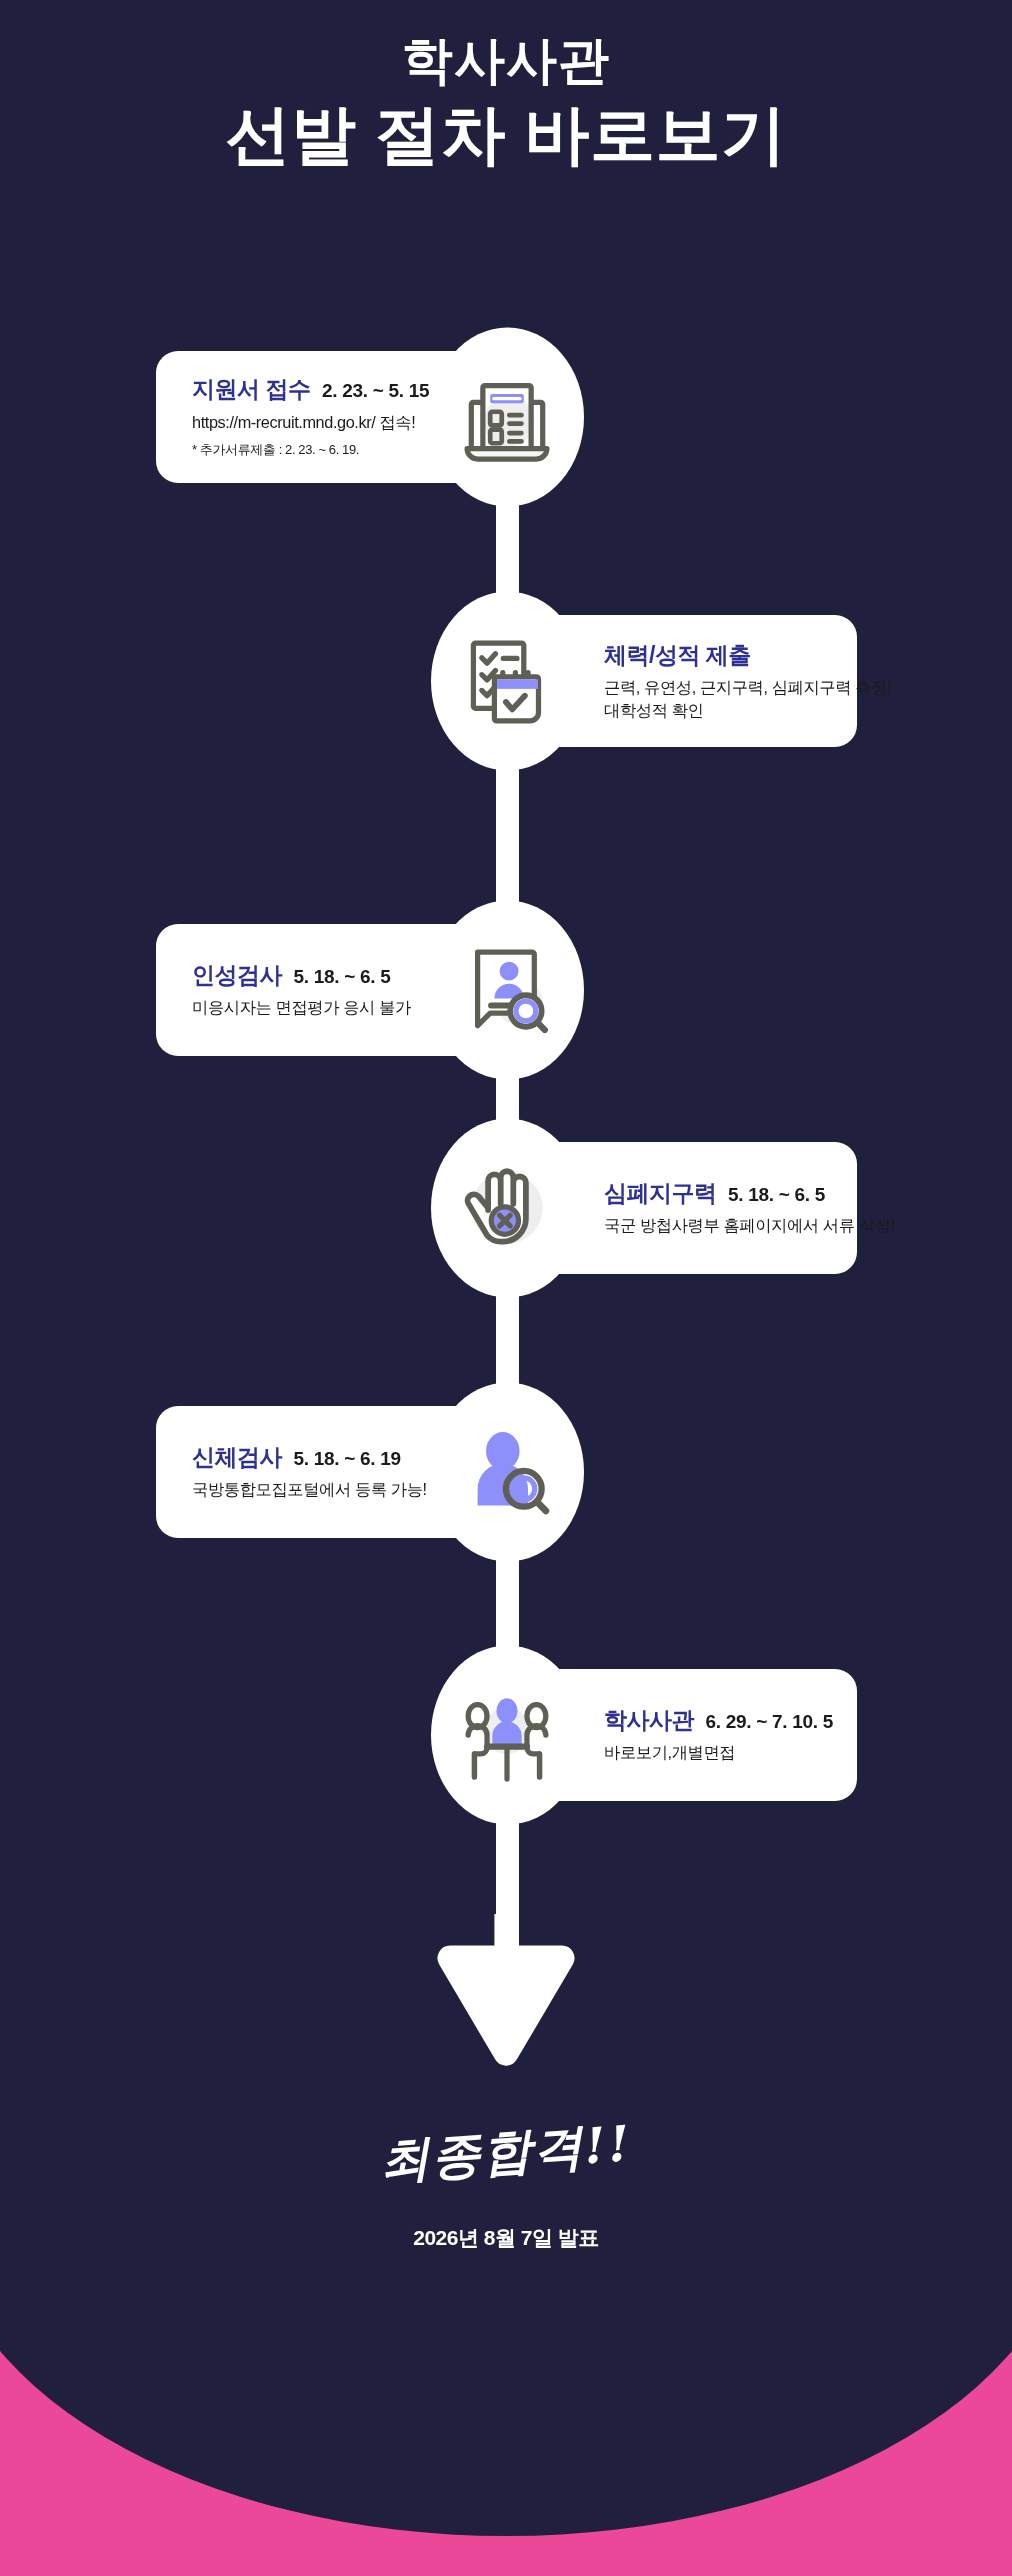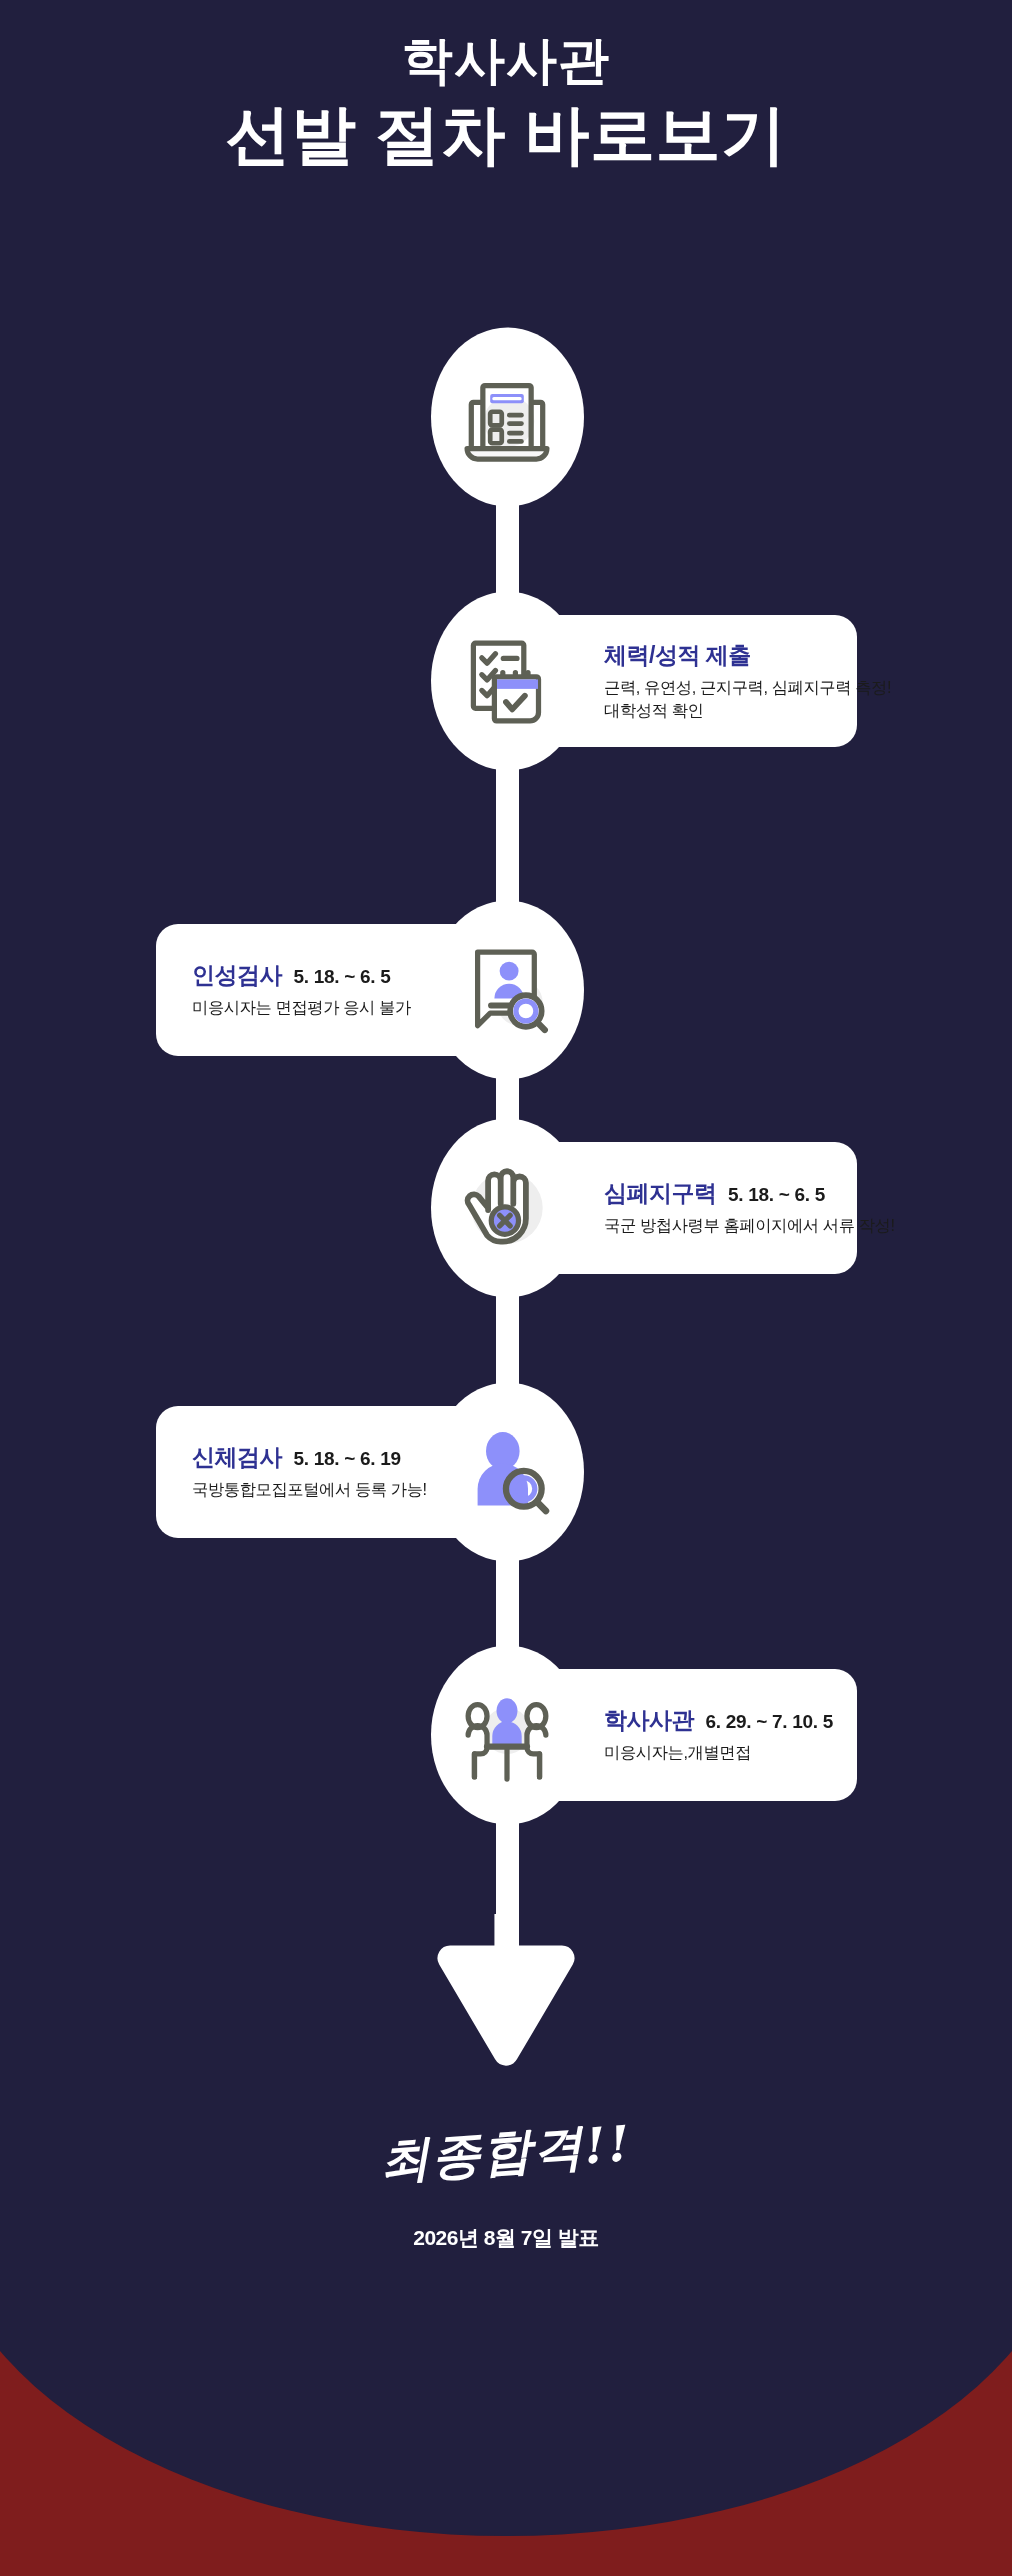--- a/index.html
+++ b/index.html
@@ -5,21 +5,21 @@
 <style>
   * { box-sizing: border-box; margin: 0; padding: 0; }
   html, body {
     background: #e5e5e5;
     font-family: "Liberation Sans", "DejaVu Sans", sans-serif;
   }
   #poster {
     position: relative;
     width: 1012px;
     height: 2576px;
-    background: #7f1d1d;
+    background: #ec4899;
     overflow: hidden;
   }
   
   .bg-navy {
     position: absolute;
     left: -6%;
     top: 0;
     width: 112%;
     height: 2536px;
     background: #211f3e;
@@ -208,20 +208,28 @@
   </div>
 
   <div class="spine" style="top:369px;height:274px;"></div>
   <div class="spine" style="top:633px;height:274px;"></div>
   <div class="spine" style="top:896px;height:274px;"></div>
   <div class="spine" style="top:1160px;height:274px;"></div>
   <div class="spine" style="top:1424px;height:274px;"></div>
   <div class="spine" style="top:1687px;height:274px;"></div>
 
   <div class="step left" style="top:327px;">
+    <div class="card">
+      <div class="step-headline">
+        <span class="step-title">지원서 접수</span>
+        <span class="step-date">2. 23. ~ 5. 15</span>
+      </div>
+      <div class="step-line">https://m-recruit.mnd.go.kr/ 접속!</div>
+      <div class="step-note">* 추가서류제출 : 2. 23. ~ 6. 19.</div>
+    </div>
     <div class="bubble"></div>
     <div class="icon-wrap">
       <svg viewBox="0 0 100 100" aria-hidden="true">
         <circle cx="52" cy="54" r="24" fill="#eeeeee"></circle>
         <path d="M27 36 H18 a2 2 0 0 0-2 2 V80 h11" fill="none" stroke="#5e6055" stroke-width="5" stroke-linejoin="round"></path>
         <path d="M73 36 h9 a2 2 0 0 1 2 2 V80 H73" fill="none" stroke="#5e6055" stroke-width="5" stroke-linejoin="round"></path>
         <rect x="27" y="20" width="46" height="60" rx="2" fill="none" stroke="#5e6055" stroke-width="5"></rect>
         <rect x="34" y="28" width="32" height="9" rx="2" fill="#8d90fa"></rect>
         <rect x="36" y="31" width="28" height="3" rx="1.5" fill="#ffffff"></rect>
         <rect x="34" y="45" width="11" height="13" rx="2" fill="none" stroke="#5e6055" stroke-width="4.5"></rect>
@@ -325,21 +333,21 @@
       </svg>
     </div>
   </div>
 
   <div class="step right" style="top:1645px;">
     <div class="card">
       <div class="step-headline">
         <span class="step-title">학사사관</span>
         <span class="step-date">6. 29. ~ 7. 10. 5</span>
       </div>
-      <div class="step-line">미응시자는,개별면접</div>
+      <div class="step-line">바로보기,개별면접</div>
     </div>
     <div class="bubble"></div>
     <div class="icon-wrap">
       <svg viewBox="0 0 100 100" aria-hidden="true">
         <circle cx="50" cy="46" r="22" fill="#eeeeee"></circle>
         <ellipse cx="22" cy="32" rx="9" ry="11" fill="none" stroke="#5e6055" stroke-width="5"></ellipse>
         <path d="M13 50 a9 9 0 0 1 18 0 v12 a6 6 0 0 1-6 6 h-6 v22" fill="none" stroke="#5e6055" stroke-width="5" stroke-linecap="round" stroke-linejoin="round"></path>
         <path d="M19 68 v22" fill="none" stroke="#5e6055" stroke-width="5" stroke-linecap="round"></path>
         <ellipse cx="78" cy="32" rx="9" ry="11" fill="none" stroke="#5e6055" stroke-width="5"></ellipse>
         <path d="M87 50 a9 9 0 0 0-18 0 v12 a6 6 0 0 0 6 6 h6 v22" fill="none" stroke="#5e6055" stroke-width="5" stroke-linecap="round" stroke-linejoin="round"></path>

